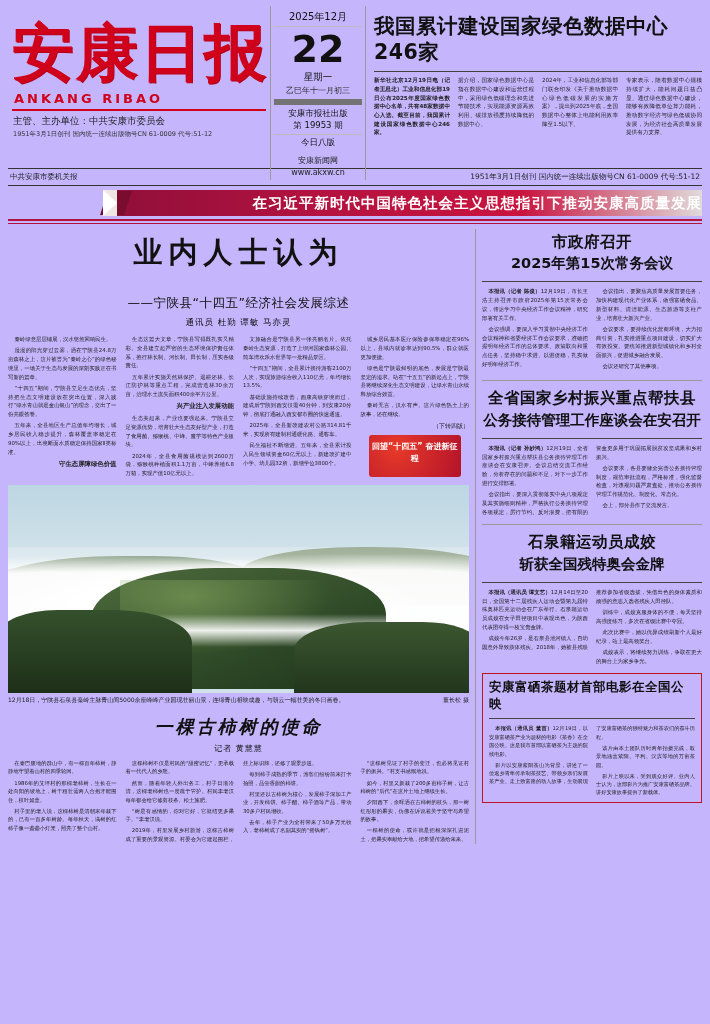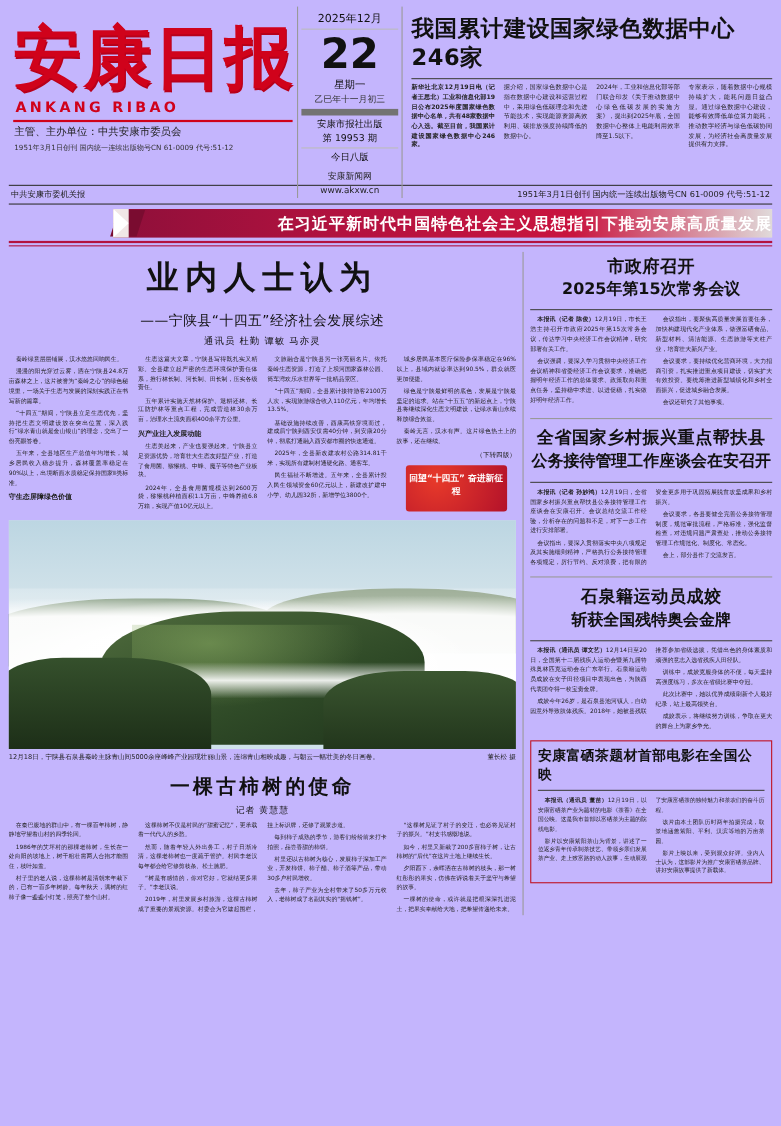--- a/index.html
+++ b/index.html
@@ -42,26 +42,26 @@
   .banner-tri{position:absolute;left:95px;top:0;width:0;height:0;border-top:13px solid #f0e6e6;border-bottom:13px solid #f0e6e6;border-left:14px solid #fff;}
   .banner-left-deco{position:absolute;left:96px;top:1px;width:24px;height:24px;background:#7a0c30;transform:skewX(-18deg);}
   .dbl-rule{border-top:2px solid #b3123f;border-bottom:1px solid #b3123f;height:2px;margin-top:3px;}
 
   
   .content{display:flex;margin-top:5px;}
   .left{width:468px;flex:0 0 468px;padding-right:6px;box-sizing:border-box;border-right:1px solid #999;}
   .right{flex:1;padding-left:6px;}
 
   .lead-title{text-align:center;font-family:"DejaVu Serif","Liberation Serif",serif;font-size:29px;font-weight:bold;letter-spacing:6px;margin-top:4px;}
-  .lead-sub{text-align:center;font-size:12.5px;margin-top:10px;letter-spacing:0.5px;}
+  .lead-sub{text-align:center;font-size:12.5px;margin-top:22px;letter-spacing:0.5px;}
   .lead-by{text-align:center;font-size:8.5px;margin-top:5px;letter-spacing:1px;}
 
   .cols4{column-count:4;column-gap:9px;font-size:5.4px;line-height:1.62;text-align:justify;margin-top:6px;color:#222;}
   .cols4 p{margin:0 0 2.5px 0;text-indent:1.2em;}
-  .sect{font-weight:bold;text-align:left;text-indent:0 !important;font-size:6.4px;margin:4px 0 3px 0;}
+  .sect{font-weight:bold;text-align:right;text-indent:0 !important;font-size:6.4px;margin:4px 0 3px 0;}
 
   .stamp{display:block;width:92px;height:42px;background:radial-gradient(circle at 30% 30%,#e83a2a,#b3122a);color:#fff;font-size:8px;font-weight:bold;text-align:center;line-height:1.5;padding-top:6px;box-sizing:border-box;border-radius:3px;margin:4px auto 0 auto;}
   .cont-note{font-size:6px;text-align:right;margin-top:2px;}
 
   
   .photo{margin-top:7px;width:100%;height:208px;position:relative;overflow:hidden;background:#cfe2ea;}
   .sky{position:absolute;left:0;top:0;right:0;height:44%;background:linear-gradient(#bcd6e2,#d8e6ec);}
   .clouds{position:absolute;left:0;right:0;top:30%;height:46%;background:
      radial-gradient(ellipse at 15% 60%,rgba(255,255,255,.95) 0 40%,rgba(255,255,255,0) 60%),
      radial-gradient(ellipse at 45% 75%,rgba(255,255,255,.9) 0 42%,rgba(255,255,255,0) 62%),
@@ -70,21 +70,21 @@
   .ridge1{position:absolute;left:-5%;top:34%;width:60%;height:30%;background:#6f8a6a;border-radius:50% 40% 0 0;filter:blur(0.4px);opacity:.95;}
   .ridge2{position:absolute;right:-8%;top:30%;width:58%;height:28%;background:#7e9473;border-radius:45% 50% 0 0;opacity:.9;}
   .mtn-main{position:absolute;left:18%;top:40%;width:64%;height:58%;background:linear-gradient(160deg,#4f6b3d,#2f4a27 60%,#20351c);border-radius:42% 38% 8% 8%;}
   .mtn-main:after{content:"";position:absolute;left:10%;top:10%;width:80%;height:70%;background:radial-gradient(ellipse at 30% 20%,rgba(140,175,100,.55),rgba(0,0,0,0) 60%);}
   .fore-l{position:absolute;left:-2%;bottom:0;width:42%;height:40%;background:linear-gradient(#35502c,#1d2f18);border-radius:30% 40% 0 0;}
   .fore-r{position:absolute;right:-2%;bottom:0;width:40%;height:34%;background:linear-gradient(#3b5630,#22361c);border-radius:40% 30% 0 0;}
   .mist{position:absolute;left:0;right:0;bottom:22%;height:16%;background:linear-gradient(rgba(255,255,255,0),rgba(255,255,255,.9),rgba(255,255,255,0));}
   .caption{font-size:6px;margin-top:3px;color:#222;display:flex;justify-content:space-between;}
   .caption span:last-child{margin-left:6px;white-space:nowrap;}
 
-  .sec2-title{text-align:center;font-family:"DejaVu Serif","Liberation Serif",serif;font-size:18px;font-weight:bold;letter-spacing:3px;margin-top:10px;}
+  .sec2-title{text-align:center;font-family:"DejaVu Serif","Liberation Serif",serif;font-size:18px;font-weight:bold;letter-spacing:3px;margin-top:10px;font-style:italic;}
   .sec2-by{text-align:center;font-size:8px;margin-top:4px;letter-spacing:1px;}
   .cols4b{column-count:4;column-gap:9px;font-size:5.3px;line-height:1.62;text-align:justify;margin-top:5px;color:#222;}
   .cols4b p{margin:0 0 2.5px 0;text-indent:1.2em;}
 
   
   .r-title{text-align:center;font-weight:bold;font-size:15.5px;line-height:1.45;letter-spacing:0.5px;margin-top:2px;}
   .r-title2{text-align:center;font-weight:bold;font-size:14.5px;line-height:1.45;}
   .r-rule{height:1px;background:#444;margin:7px 0 5px 0;}
   .r-thin{height:1px;background:#999;margin:8px 0 6px 0;}
   .cols2{column-count:2;column-gap:8px;font-size:5.4px;line-height:1.62;text-align:justify;color:#222;}

